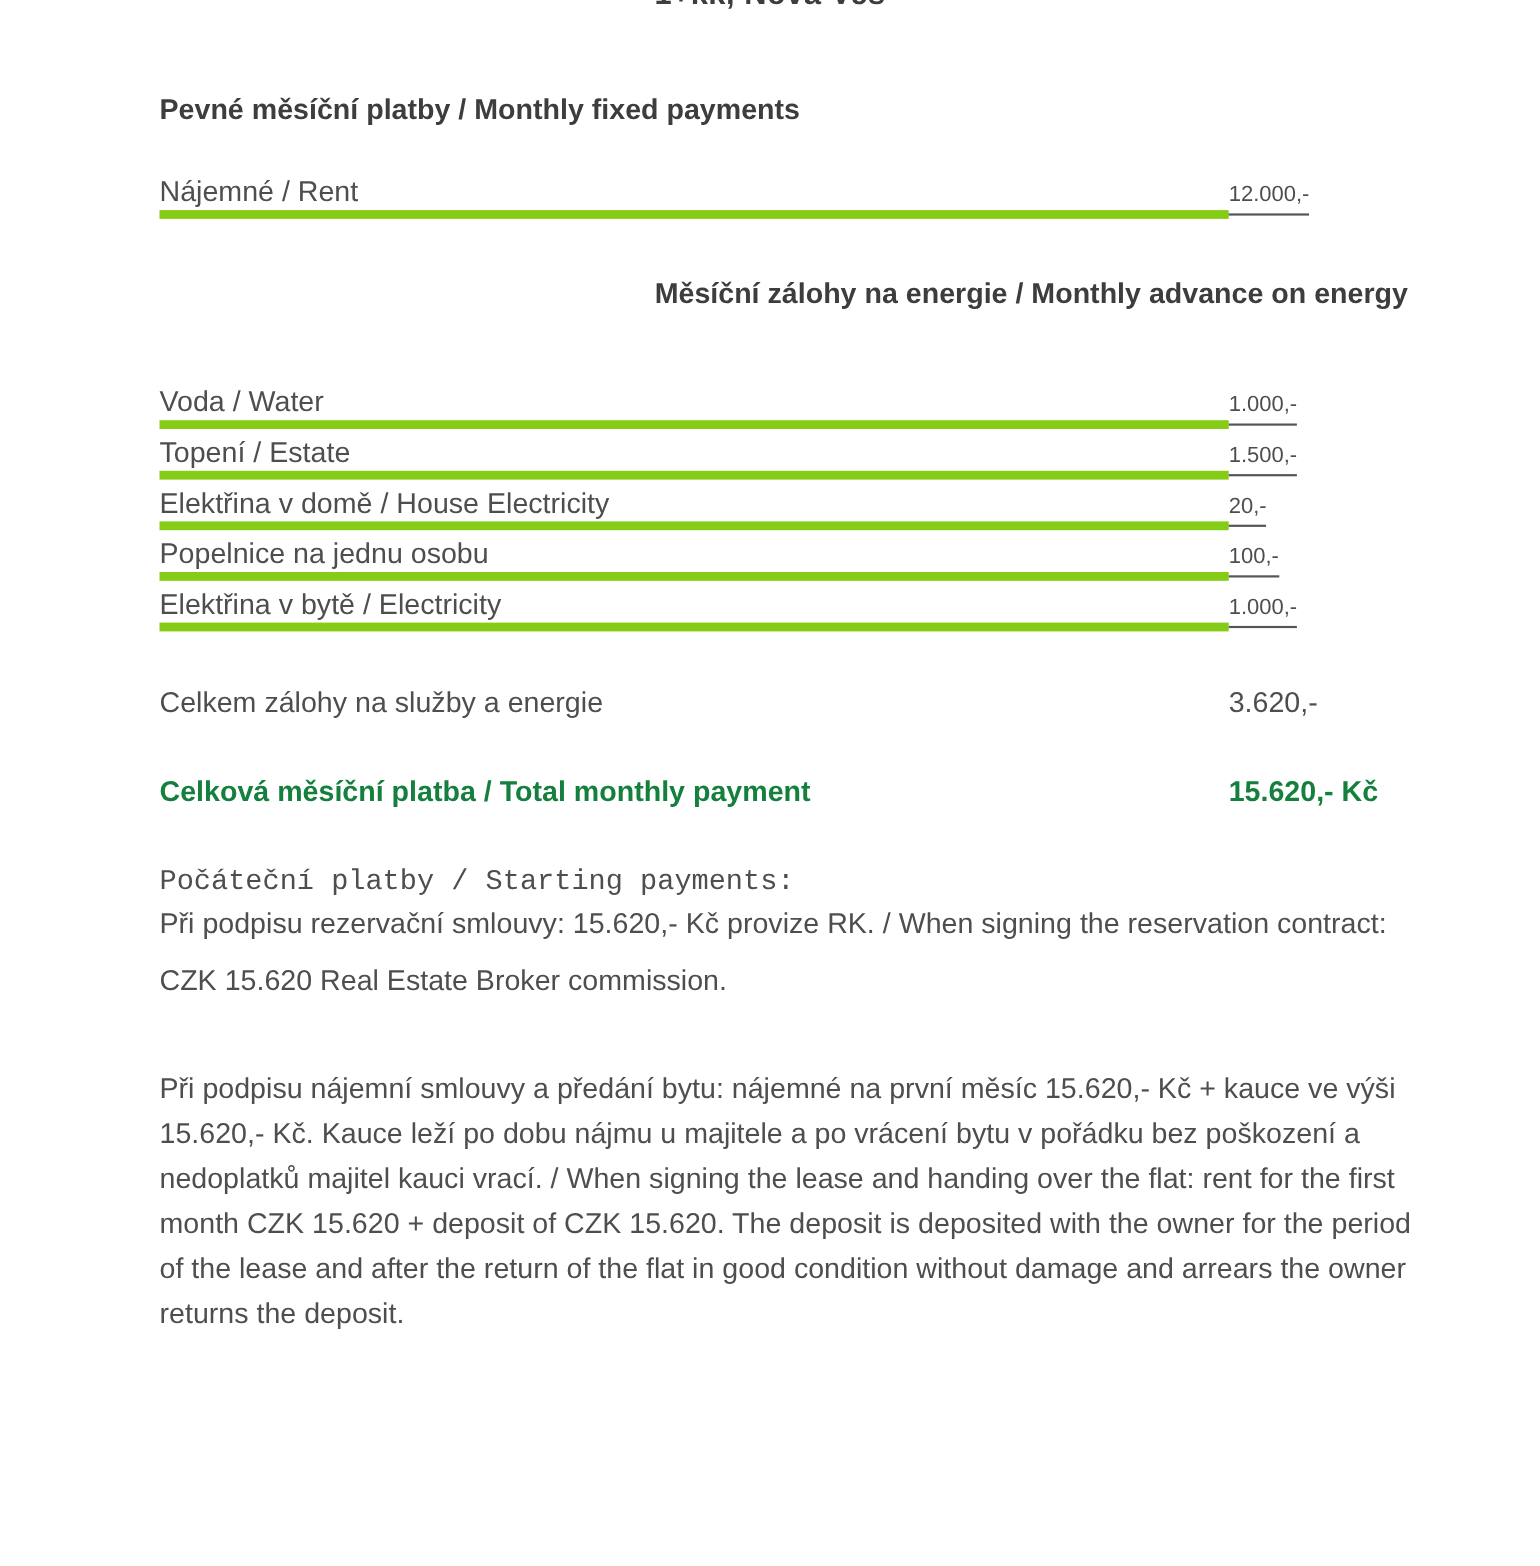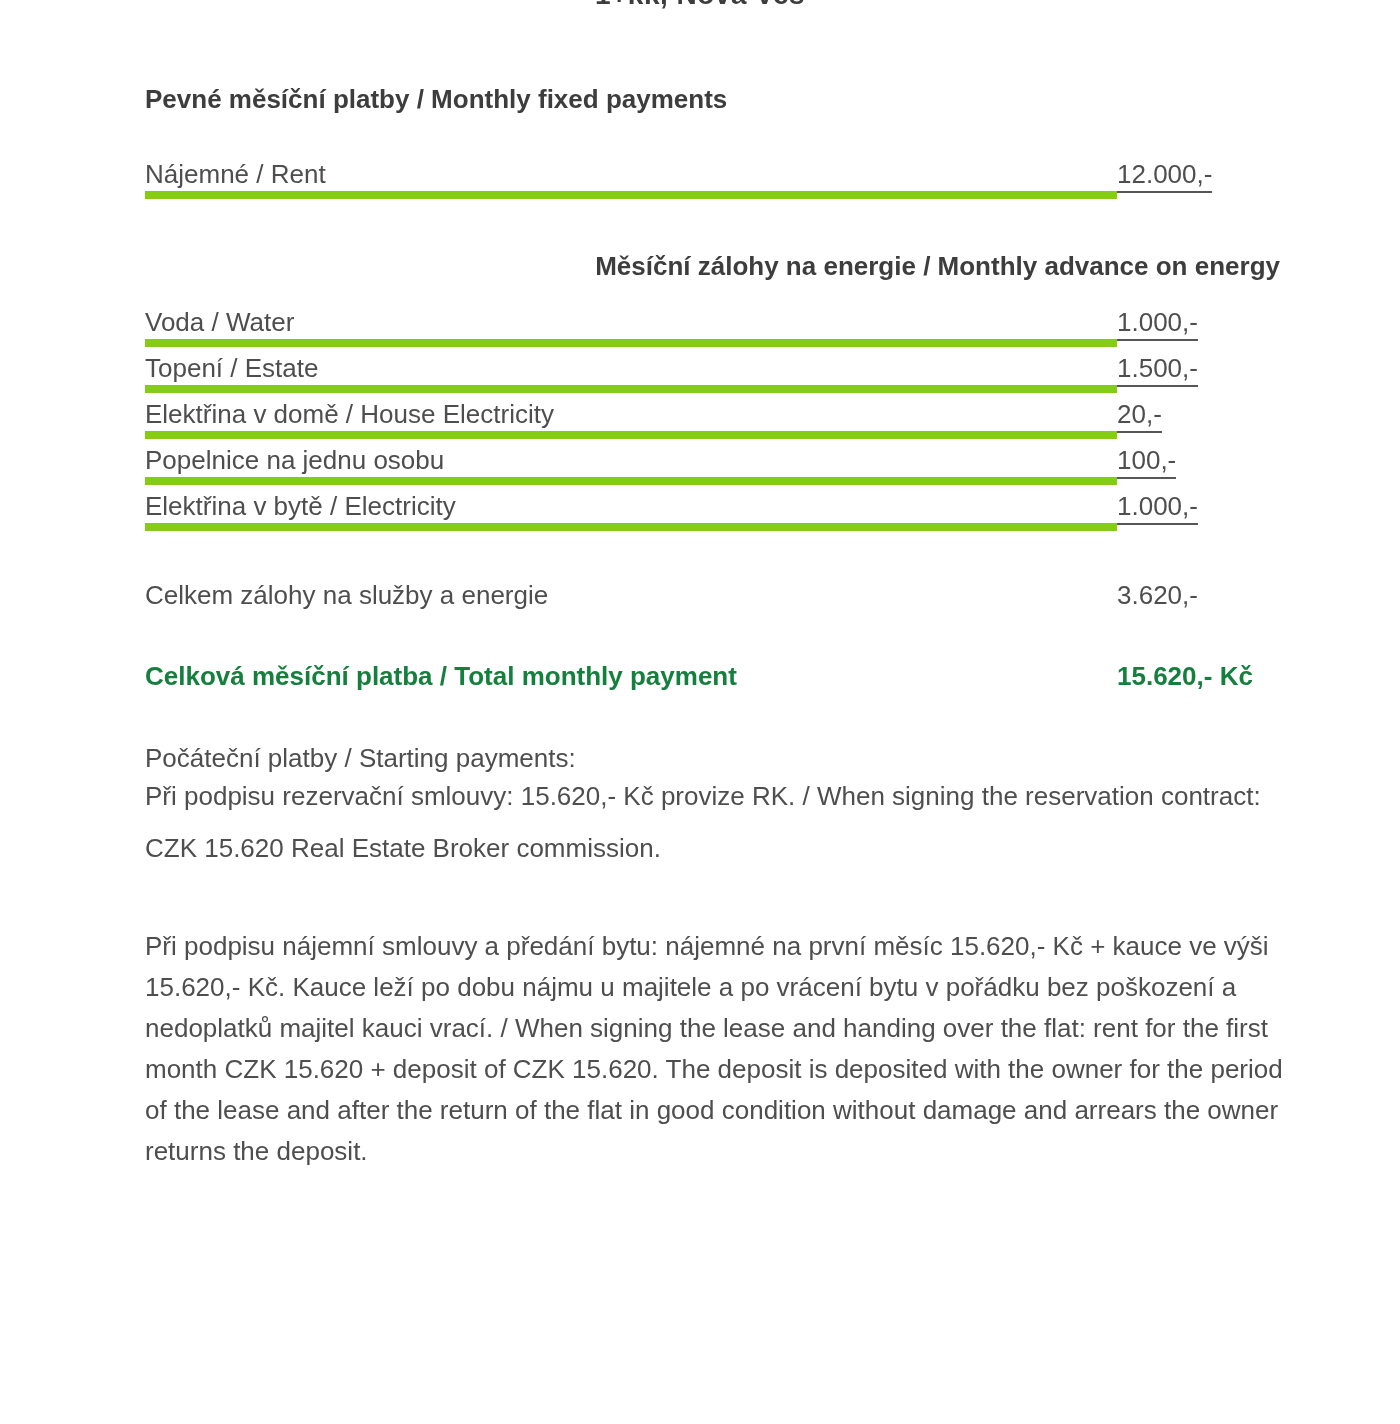--- a/index.html
+++ b/index.html
@@ -50,28 +50,28 @@
     flex: 0 0 972px;
     width: 972px;
     font-size: 26px;
     line-height: 28px;
     padding-bottom: 3px;
     border-bottom: 8px solid #84cc16;
     white-space: nowrap;
   }
   .u-row .val {
     flex: 0 0 auto;
-    font-size: 26px;
+    font-size: 20px;
     line-height: 28px;
     padding-bottom: 3px;
     border-bottom: 2px solid #565656;
     white-space: nowrap;
   }
   .row-first { margin-top: 46px; }
-  .row-gap   { margin-top: 27px; }
+  .row-gap   { margin-top: 70px; }
   .row-next  { margin-top: 7px; }
 
   
   .p-row {
     display: flex;
     align-items: flex-end;
   }
   .p-row .lbl {
     flex: 0 0 972px;
     width: 972px;
@@ -85,21 +85,21 @@
     line-height: 28px;
     white-space: nowrap;
   }
   .subtotal-row { margin-top: 50px; }
   .total-row { margin-top: 53px; }
   .total-row .lbl, .total-row .val {
     font-weight: bold;
     color: #15803d;
   }
 
-  .start-heading { margin-top: 54px; font-size: 26px; line-height: 28px; }
+  .start-heading { margin-top: 54px; font-size: 26px; line-height: 28px; font-family: Liberation Mono, monospace; }
   .start-line2   { margin-top: 10px; font-size: 26px; line-height: 28px; }
   .start-line3   { margin-top: 24px; font-size: 26px; line-height: 28px; }
 
   .deposit-par {
     margin-top: 64px;
     width: 1140px;
     font-size: 26px;
     line-height: 41px;
     text-align: left;
     color: #4e4e4e;

